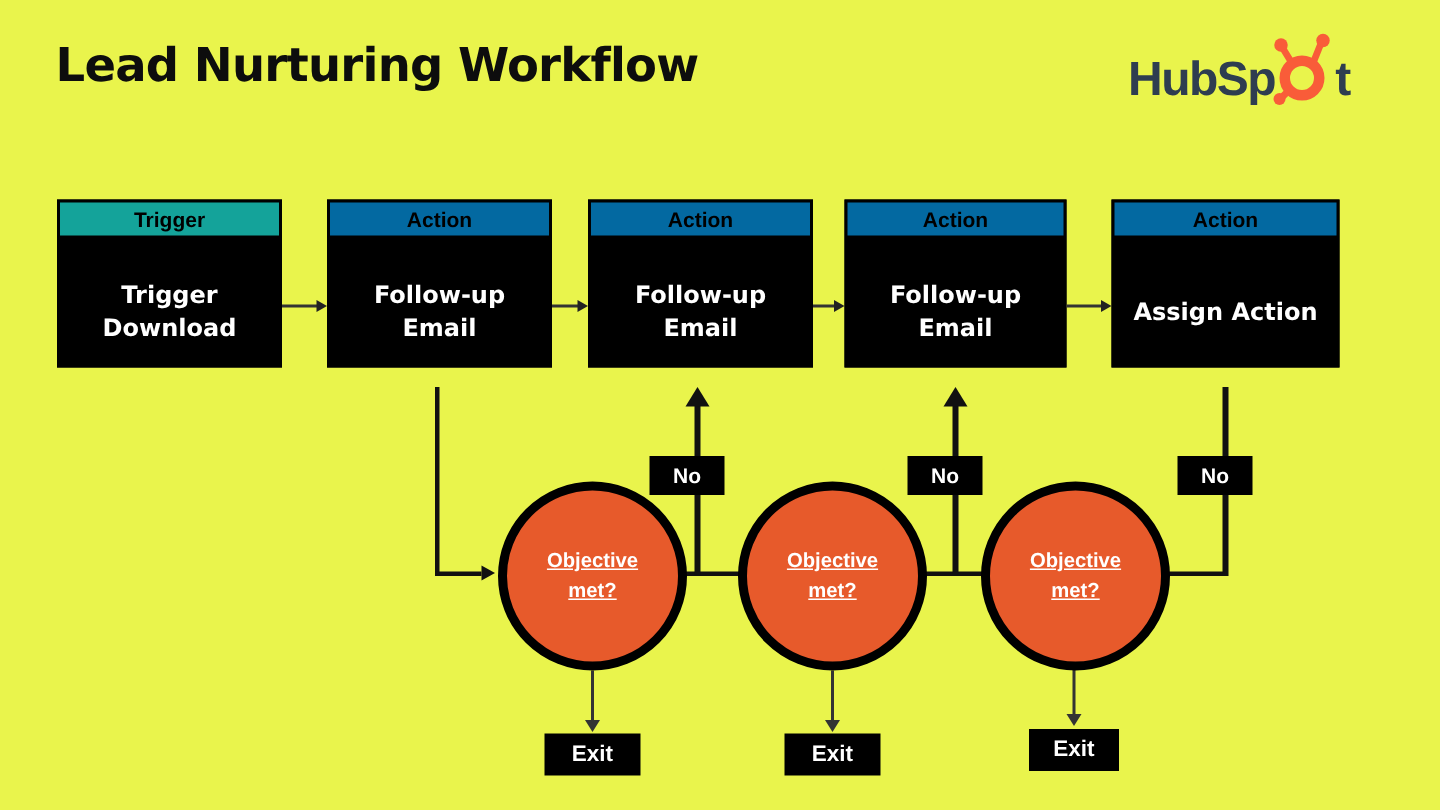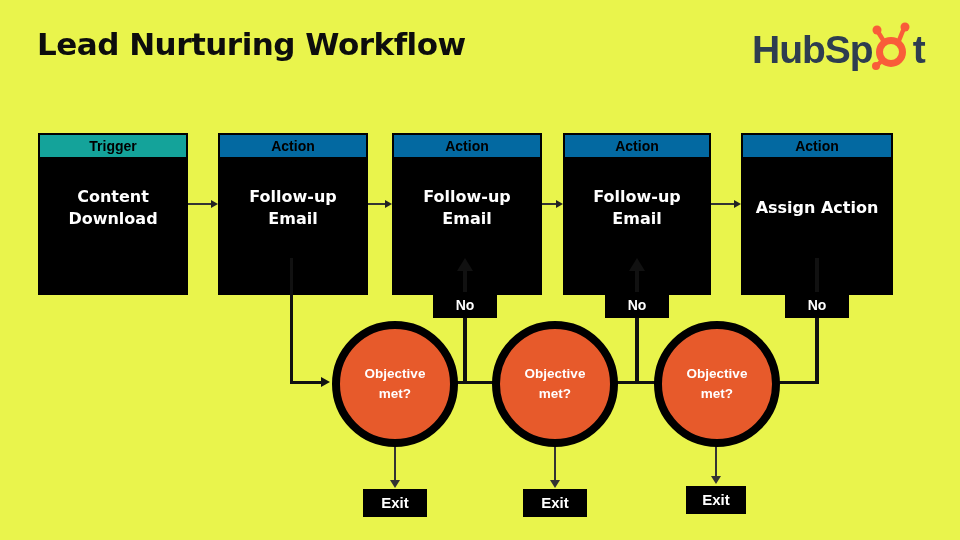--- a/index.html
+++ b/index.html
@@ -13,58 +13,58 @@
 
   
   .title {
     position:absolute; left:37px; top:26px;
     font-family:"DejaVu Sans", sans-serif;
     font-size:31px; font-weight:bold; color:#0d0d0d;
     letter-spacing:-0.5px;
   }
   .logo {
     position:absolute; left:752px; top:20px;
-    font-size:39px; font-weight:bold; color:#2e3d50;
+    font-size:32px; font-weight:bold; color:#2e3d50;
     letter-spacing:-1px; white-space:nowrap;
   }
   .logo svg { vertical-align:-9px; margin:0 -2px; }
 
   
   .node {
-    position:absolute; top:133px; width:150px; height:162px;
+    position:absolute; top:133px; width:150px; height:112px;
     background:#000; border:2px solid #000;
   }
   .node-header {
     height:22px; line-height:22px; text-align:center;
     font-size:14px; font-weight:bold; color:#000;
   }
   .node.trigger .node-header { background:#14a39a; }
   .node.action  .node-header { background:#0369a1; }
   .node-body {
     height:101px; display:flex; align-items:center; justify-content:center;
     text-align:center; color:#fff; padding:0 10px;
     font-family:"DejaVu Sans", sans-serif;
     font-size:16px; font-weight:bold; line-height:1.35;
   }
 
   
   .decision {
     position:absolute; top:321px; width:126px; height:126px;
-    border-radius:50%; background:#e75a2b; border:8px solid #000000;
+    border-radius:50%; background:#e75a2b; border:6px solid #000000;
     display:flex; align-items:center; justify-content:center;
     text-align:center; color:#fff; font-size:13.5px; font-weight:bold;
-    line-height:1.5; padding:0 18px; z-index:3;
+    line-height:1.5; padding:0 18px; z-index:3;text-decoration:underline;
   }
 
   
   .tag {
     position:absolute; background:#000; color:#fff; text-align:center;
     font-weight:bold; z-index:4;
   }
-  .tag.no   { width:64px; height:26px; line-height:26px; top:292px; font-size:14px; }
+  .tag.no   { width:50px; height:26px; line-height:26px; top:304px; font-size:14px; }
   .tag.exit { width:64px; height:28px; line-height:28px; font-size:15px; }
 
   
   .line { position:absolute; background:#111; z-index:1; }
   .thinline { position:absolute; background:#333; z-index:1; }
 
   .arr-right {
     position:absolute; width:0; height:0; z-index:2;
     border-top:5px solid transparent; border-bottom:5px solid transparent;
     border-left:9px solid #111;
@@ -97,21 +97,21 @@
         <line x1="9.5" y1="42" x2="5.5" y2="46"></line>
       </g>
       <circle cx="20" cy="32" r="11.5" fill="none" stroke="#f95c39" stroke-width="7"></circle>
       <circle cx="6" cy="10" r="4.5" fill="#f95c39"></circle>
       <circle cx="34" cy="7" r="4.5" fill="#f95c39"></circle>
       <circle cx="5" cy="46" r="4" fill="#f95c39"></circle>
     </svg><span>t</span></div>
 
   <div class="node trigger" style="left:38px">
     <div class="node-header">Trigger</div>
-    <div class="node-body">Content Download</div>
+    <div class="node-body">Trigger Download</div>
   </div>
   <div class="node action" style="left:218px">
     <div class="node-header">Action</div>
     <div class="node-body">Follow-up Email</div>
   </div>
   <div class="node action" style="left:392px">
     <div class="node-header">Action</div>
     <div class="node-body">Follow-up Email</div>
   </div>
   <div class="node action" style="left:563px;width:148px">

